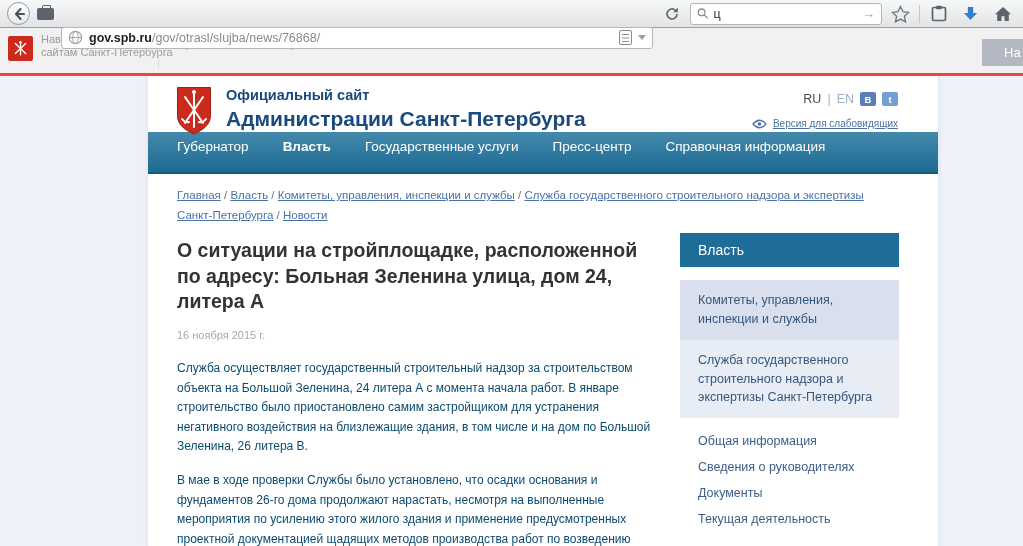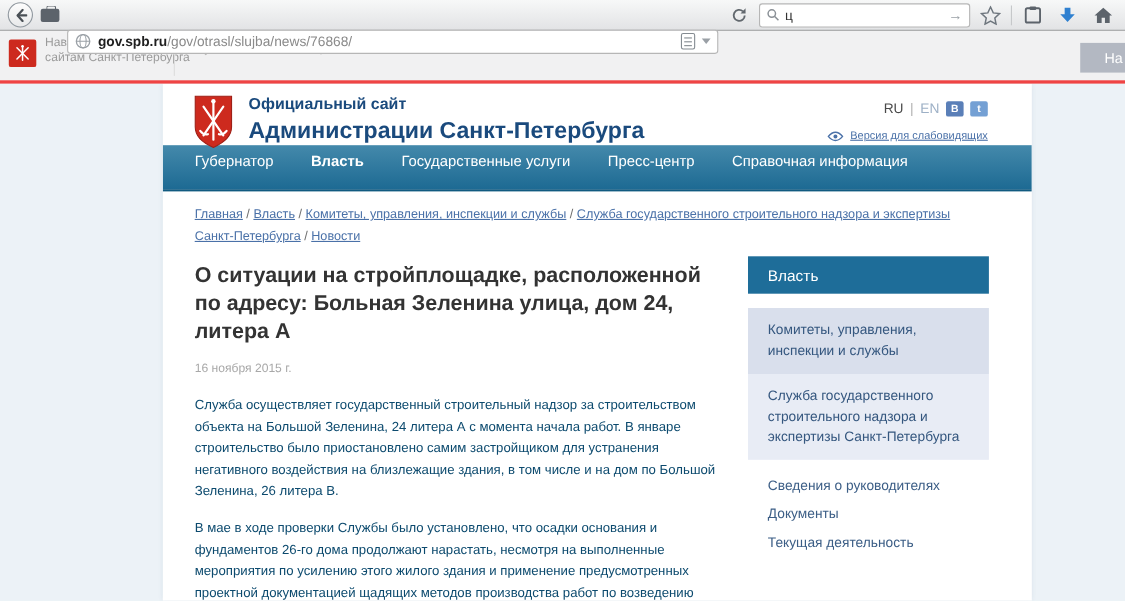--- a/index.html
+++ b/index.html
@@ -238,20 +238,21 @@
 
       <div class="sidebar">
         <div class="sb-header">Власть</div>
         <div class="sb-items">
 
         <div class="sb-item v-dark">Комитеты, управления, инспекции и службы</div>
             <div class="sb-item v-light">Служба государственного строительного надзора и экспертизы Санкт-Петербурга</div>
           </div>
         <div class="sb-links">
 
+        <div class="sb-link">Общая информация</div>
             <div class="sb-link">Сведения о руководителях</div>
             <div class="sb-link">Документы</div>
             <div class="sb-link">Текущая деятельность</div>
           </div>
       </div>
     </div>
 
   </div>
 </div>
 

